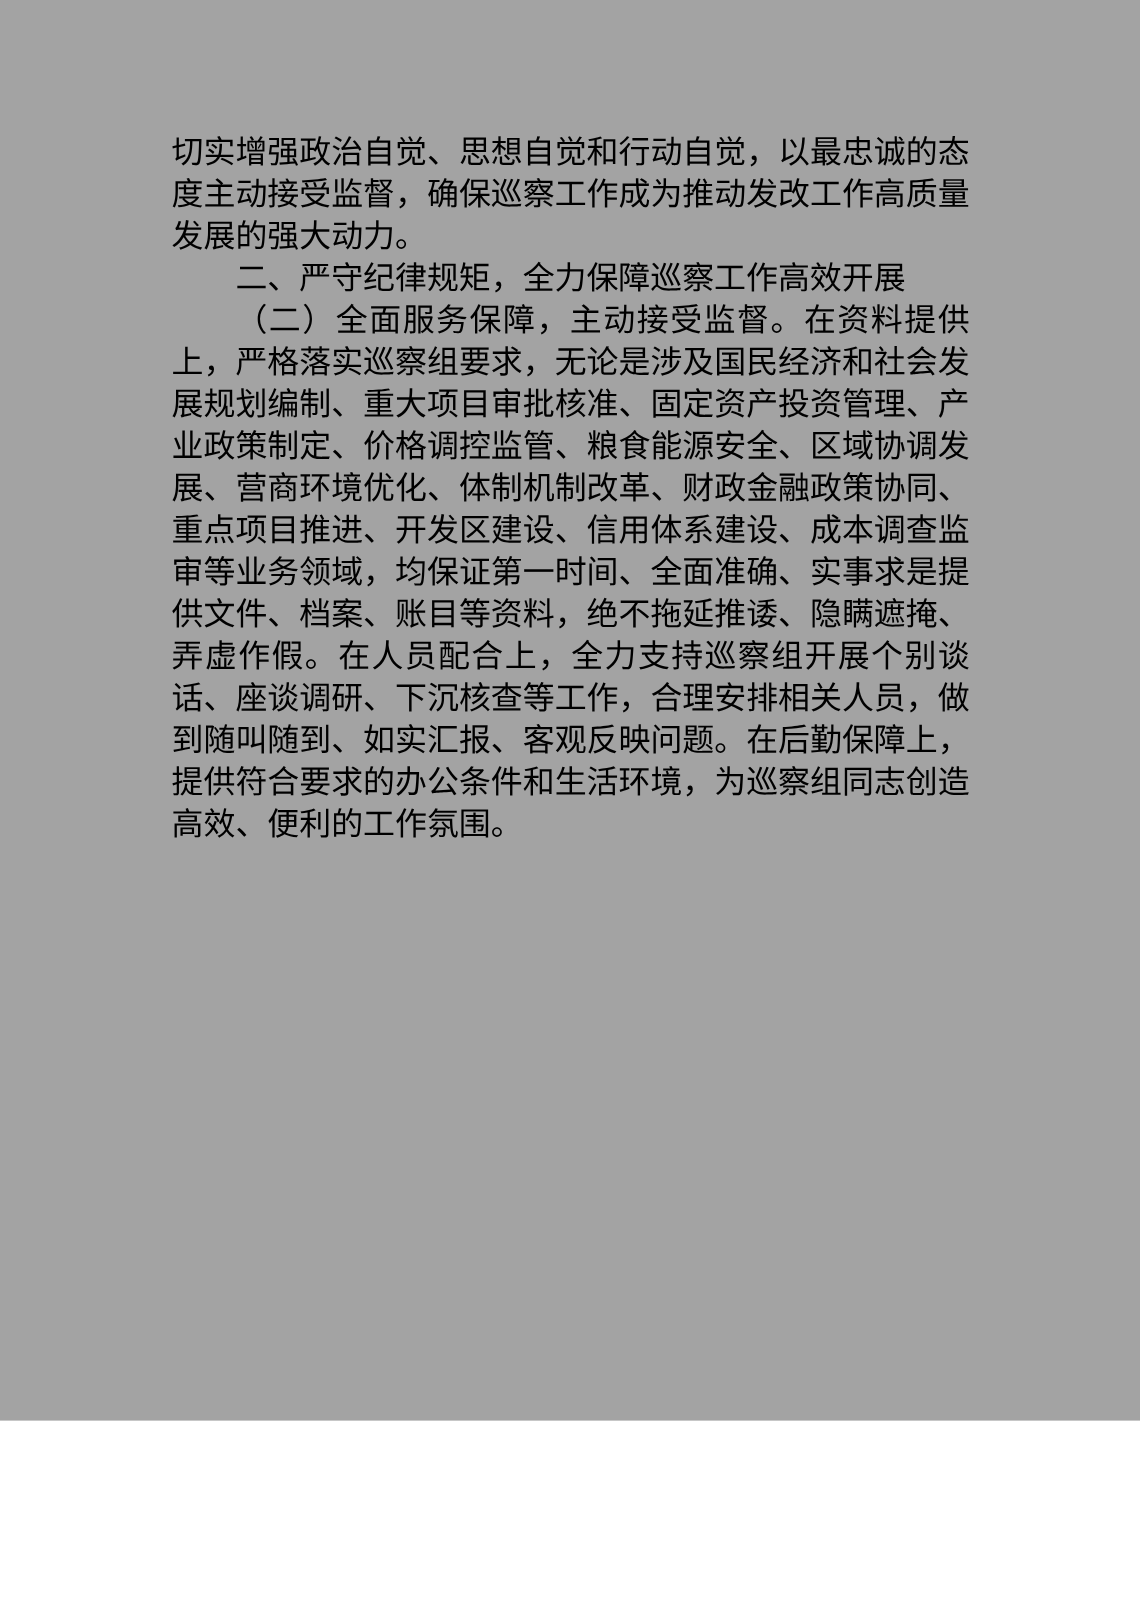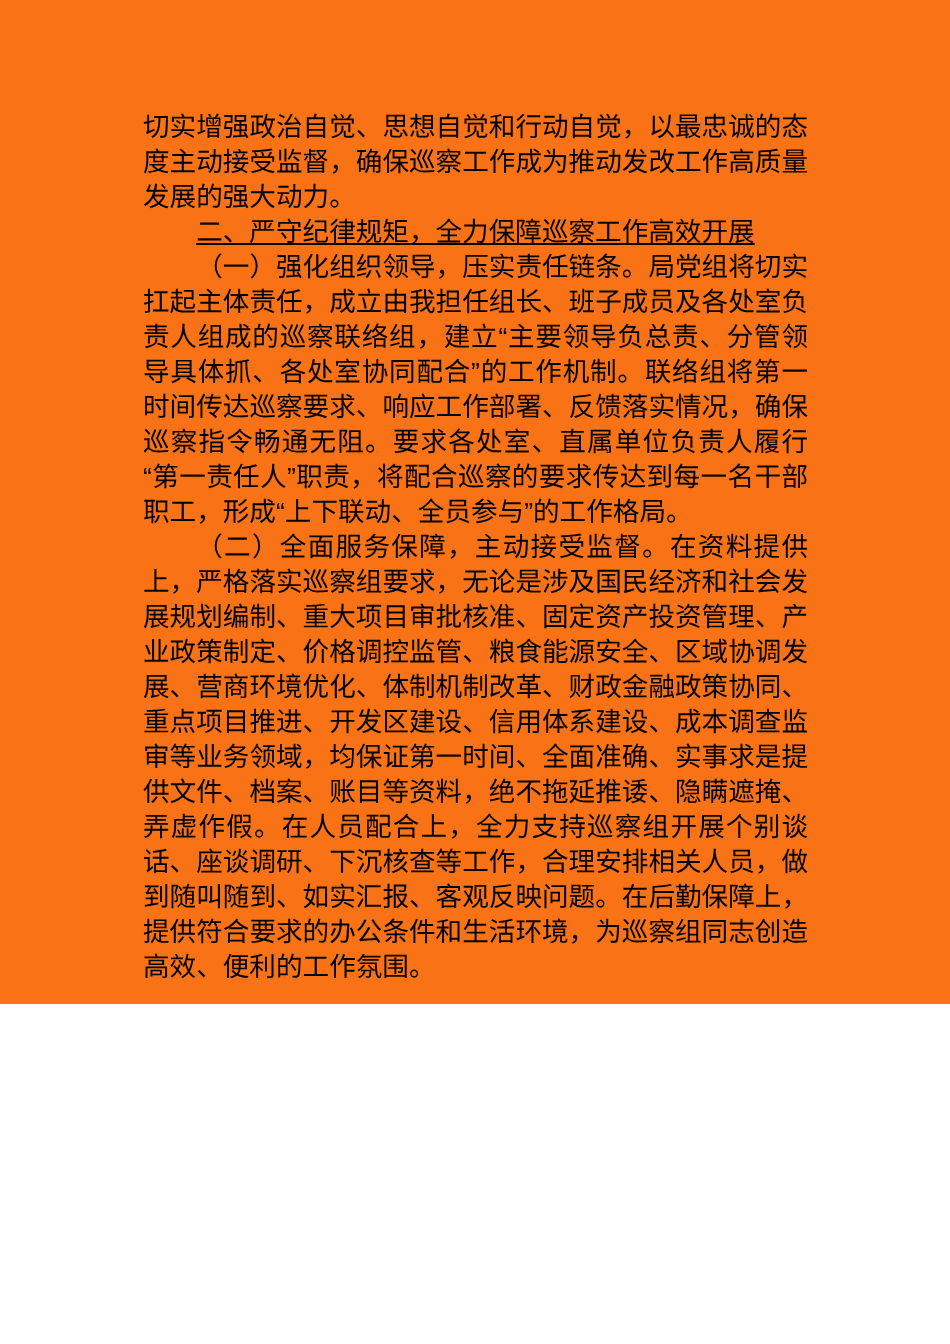--- a/index.html
+++ b/index.html
@@ -3,23 +3,23 @@
 <meta charset="utf-8">
 <style>
   html, body {
     margin: 0;
     padding: 0;
     background: #ffffff;
   }
   .page {
     position: relative;
     width: 950px;
-    height: 1004px;
+    height: 1184px;
     box-sizing: border-box;
-    background: #f97316;
+    background: #a3a3a3;
     padding: 110px 142px 0 143px;
     overflow: hidden;
   }
   .doc {
     font-family: "Liberation Sans", sans-serif;
     font-size: 26.6px;
     line-height: 35px;
     color: #000000;
     text-align: justify;
     text-justify: inter-ideograph;
@@ -30,26 +30,24 @@
     margin: 0;
     padding: 0;
     text-indent: 2em;
   }
   .doc p.continuation {
     text-indent: 0;
   }
   .doc p.section-heading {
     
     font-weight: normal;
-    text-decoration: underline;
   }
 </style>
 </head>
 <body>
 
 <div class="page">
   <div class="doc">
     <p class="continuation">切实增强政治自觉、思想自觉和行动自觉，以最忠诚的态度主动接受监督，确保巡察工作成为推动发改工作高质量发展的强大动力。</p>
     <p class="section-heading">二、严守纪律规矩，全力保障巡察工作高效开展</p>
-    <p>（一）强化组织领导，压实责任链条。局党组将切实扛起主体责任，成立由我担任组长、班子成员及各处室负责人组成的巡察联络组，建立“主要领导负总责、分管领导具体抓、各处室协同配合”的工作机制。联络组将第一时间传达巡察要求、响应工作部署、反馈落实情况，确保巡察指令畅通无阻。要求各处室、直属单位负责人履行“第一责任人”职责，将配合巡察的要求传达到每一名干部职工，形成“上下联动、全员参与”的工作格局。</p>
     <p>（二）全面服务保障，主动接受监督。在资料提供上，严格落实巡察组要求，无论是涉及国民经济和社会发展规划编制、重大项目审批核准、固定资产投资管理、产业政策制定、价格调控监管、粮食能源安全、区域协调发展、营商环境优化、体制机制改革、财政金融政策协同、重点项目推进、开发区建设、信用体系建设、成本调查监审等业务领域，均保证第一时间、全面准确、实事求是提供文件、档案、账目等资料，绝不拖延推诿、隐瞒遮掩、弄虚作假。在人员配合上，全力支持巡察组开展个别谈话、座谈调研、下沉核查等工作，合理安排相关人员，做到随叫随到、如实汇报、客观反映问题。在后勤保障上，提供符合要求的办公条件和生活环境，为巡察组同志创造高效、便利的工作氛围。</p>
   </div>
 </div>
 
 </body></html>

